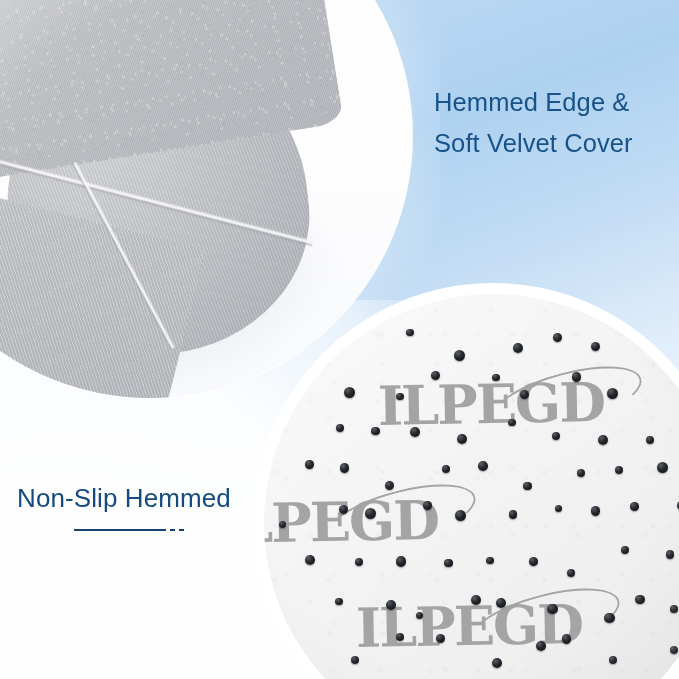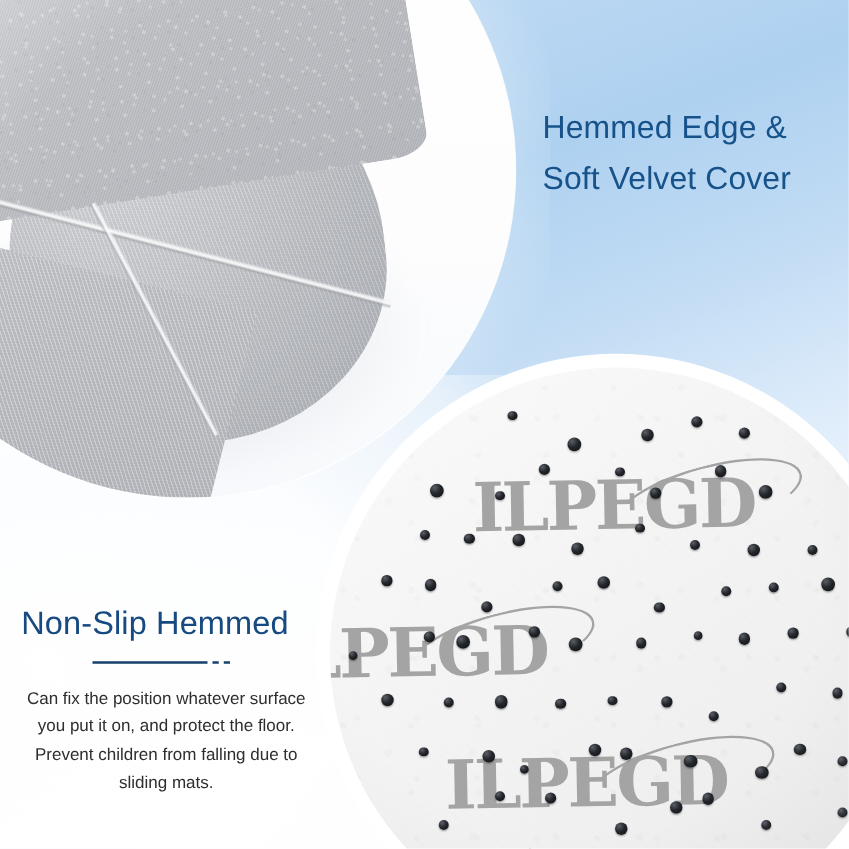--- a/index.html
+++ b/index.html
@@ -441,20 +441,14 @@
   </div>
 
   <div class="headline-bottom">Non-Slip Hemmed</div>
 
   <div class="rule-wrap">
     <span class="rule-line"></span>
     <span class="rule-dash"></span>
     <span class="rule-dash"></span>
   </div>
 
-  <div class="body-copy">
-    <div>Can fix the position whatever surface</div>
-    <div>you put it on, and protect the floor.</div>
-    <div>Prevent children from falling due to</div>
-    <div>sliding mats.</div>
-  </div>
 
 </div>
 
 </body></html>

